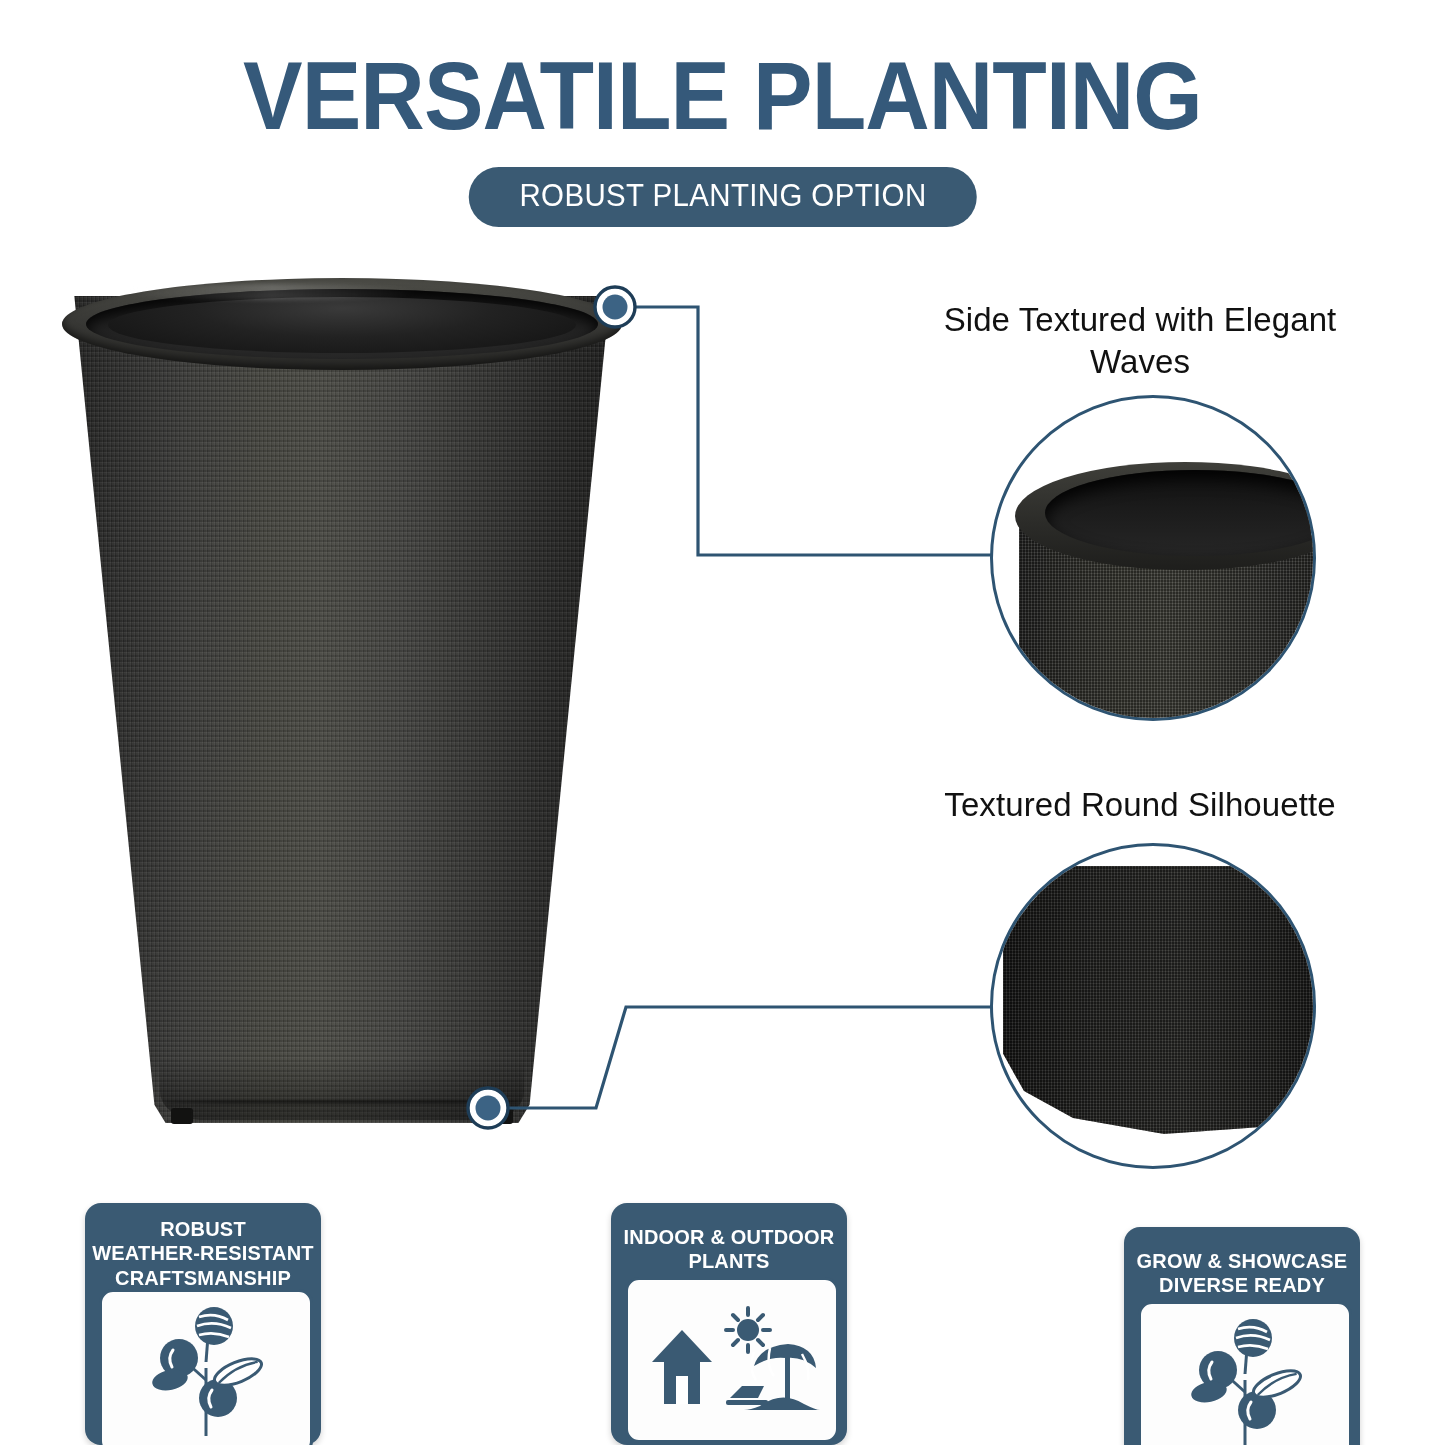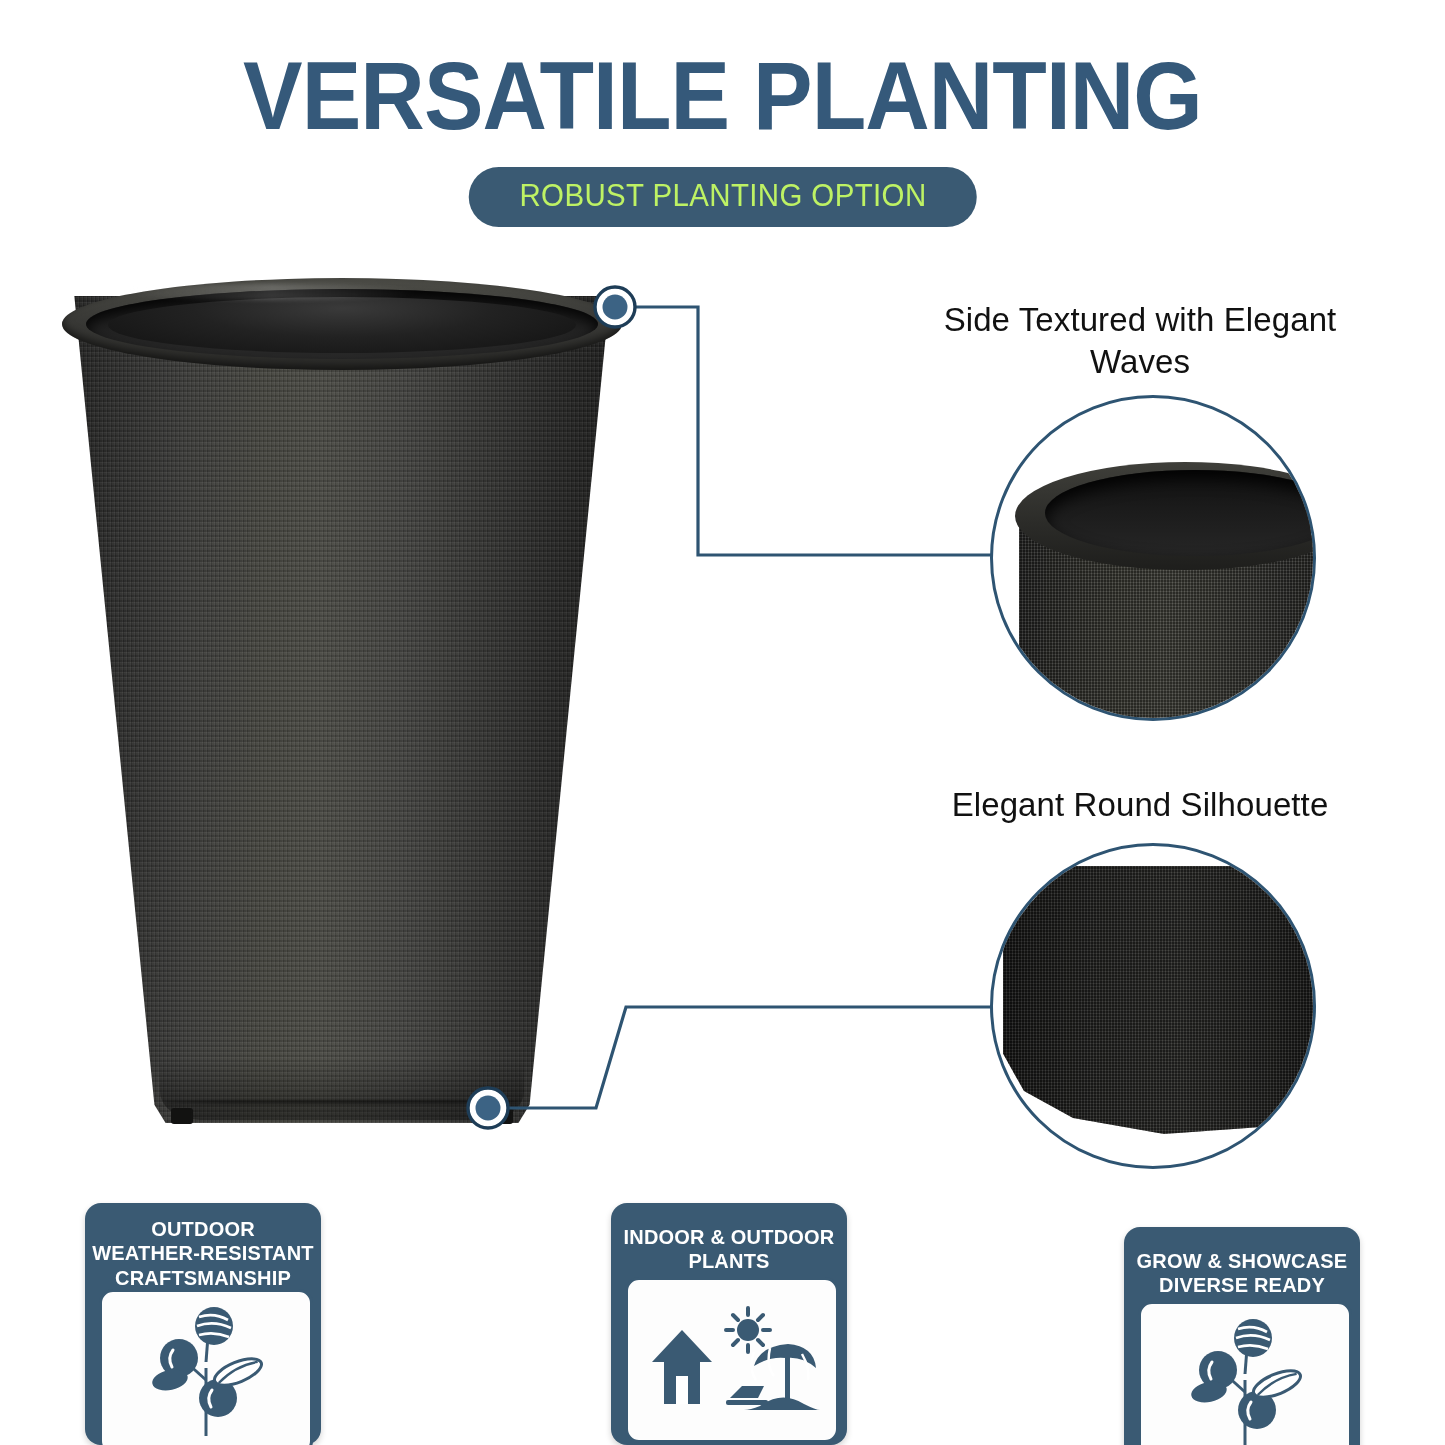--- a/index.html
+++ b/index.html
@@ -15,21 +15,21 @@
     position:absolute;left:0;top:48px;width:1445px;text-align:center;
     font-family:"Liberation Sans", sans-serif;
     font-weight:700;font-size:96px;line-height:1.0;
     letter-spacing:-1px;
     color:#35597a;
     transform:scaleX(0.93);
     white-space:nowrap;
   }
   .pill{
     position:absolute;left:50%;top:167px;transform:translateX(-50%);
-    background:#3a5a73;color:#bef264;
+    background:#3a5a73;color:#ffffff;
     border-radius:30px;
     padding:11px 40px 13px 40px;
     font-size:31px;font-weight:400;letter-spacing:.4px;
     white-space:nowrap;
   }
   .pill span{display:block;transform:scaleX(0.95);}
 
   
   .planter-wrap{position:absolute;left:62px;top:278px;width:560px;height:850px;}
 
@@ -228,27 +228,27 @@
       <circle cx="615" cy="307" r="12.5" fill="#3c6384"></circle>
     </g>
 
     <g>
       <circle cx="488" cy="1108" r="20" fill="#ffffff" stroke="#1e3d57" stroke-width="3.4"></circle>
       <circle cx="488" cy="1108" r="12.5" fill="#3c6384"></circle>
     </g>
   </svg>
 
   <div class="callout-label cl-1">Side Textured with Elegant Waves</div>
-  <div class="callout-label cl-2">Elegant Round Silhouette</div>
+  <div class="callout-label cl-2">Textured Round Silhouette</div>
 
   <div class="cards">
 
     <div class="card card-1">
       <div class="card-title">
-        <div>OUTDOOR</div>
+        <div>ROBUST</div>
         <div>WEATHER-RESISTANT</div>
         <div>CRAFTSMANSHIP</div>
       </div>
       <div class="card-icon-box cib-3">
         <svg width="120" height="140" viewBox="0 0 120 140">
           <g fill="#3a5a73" stroke="#3a5a73" stroke-width="2">
             <path d="M60 134 V66" fill="none" stroke-width="3"></path>
             <path d="M60 78 L40 60" fill="none" stroke-width="3"></path>
             <path d="M60 96 L80 80" fill="none" stroke-width="3"></path>
             <path d="M60 60 L62 34" fill="none" stroke-width="3"></path>

